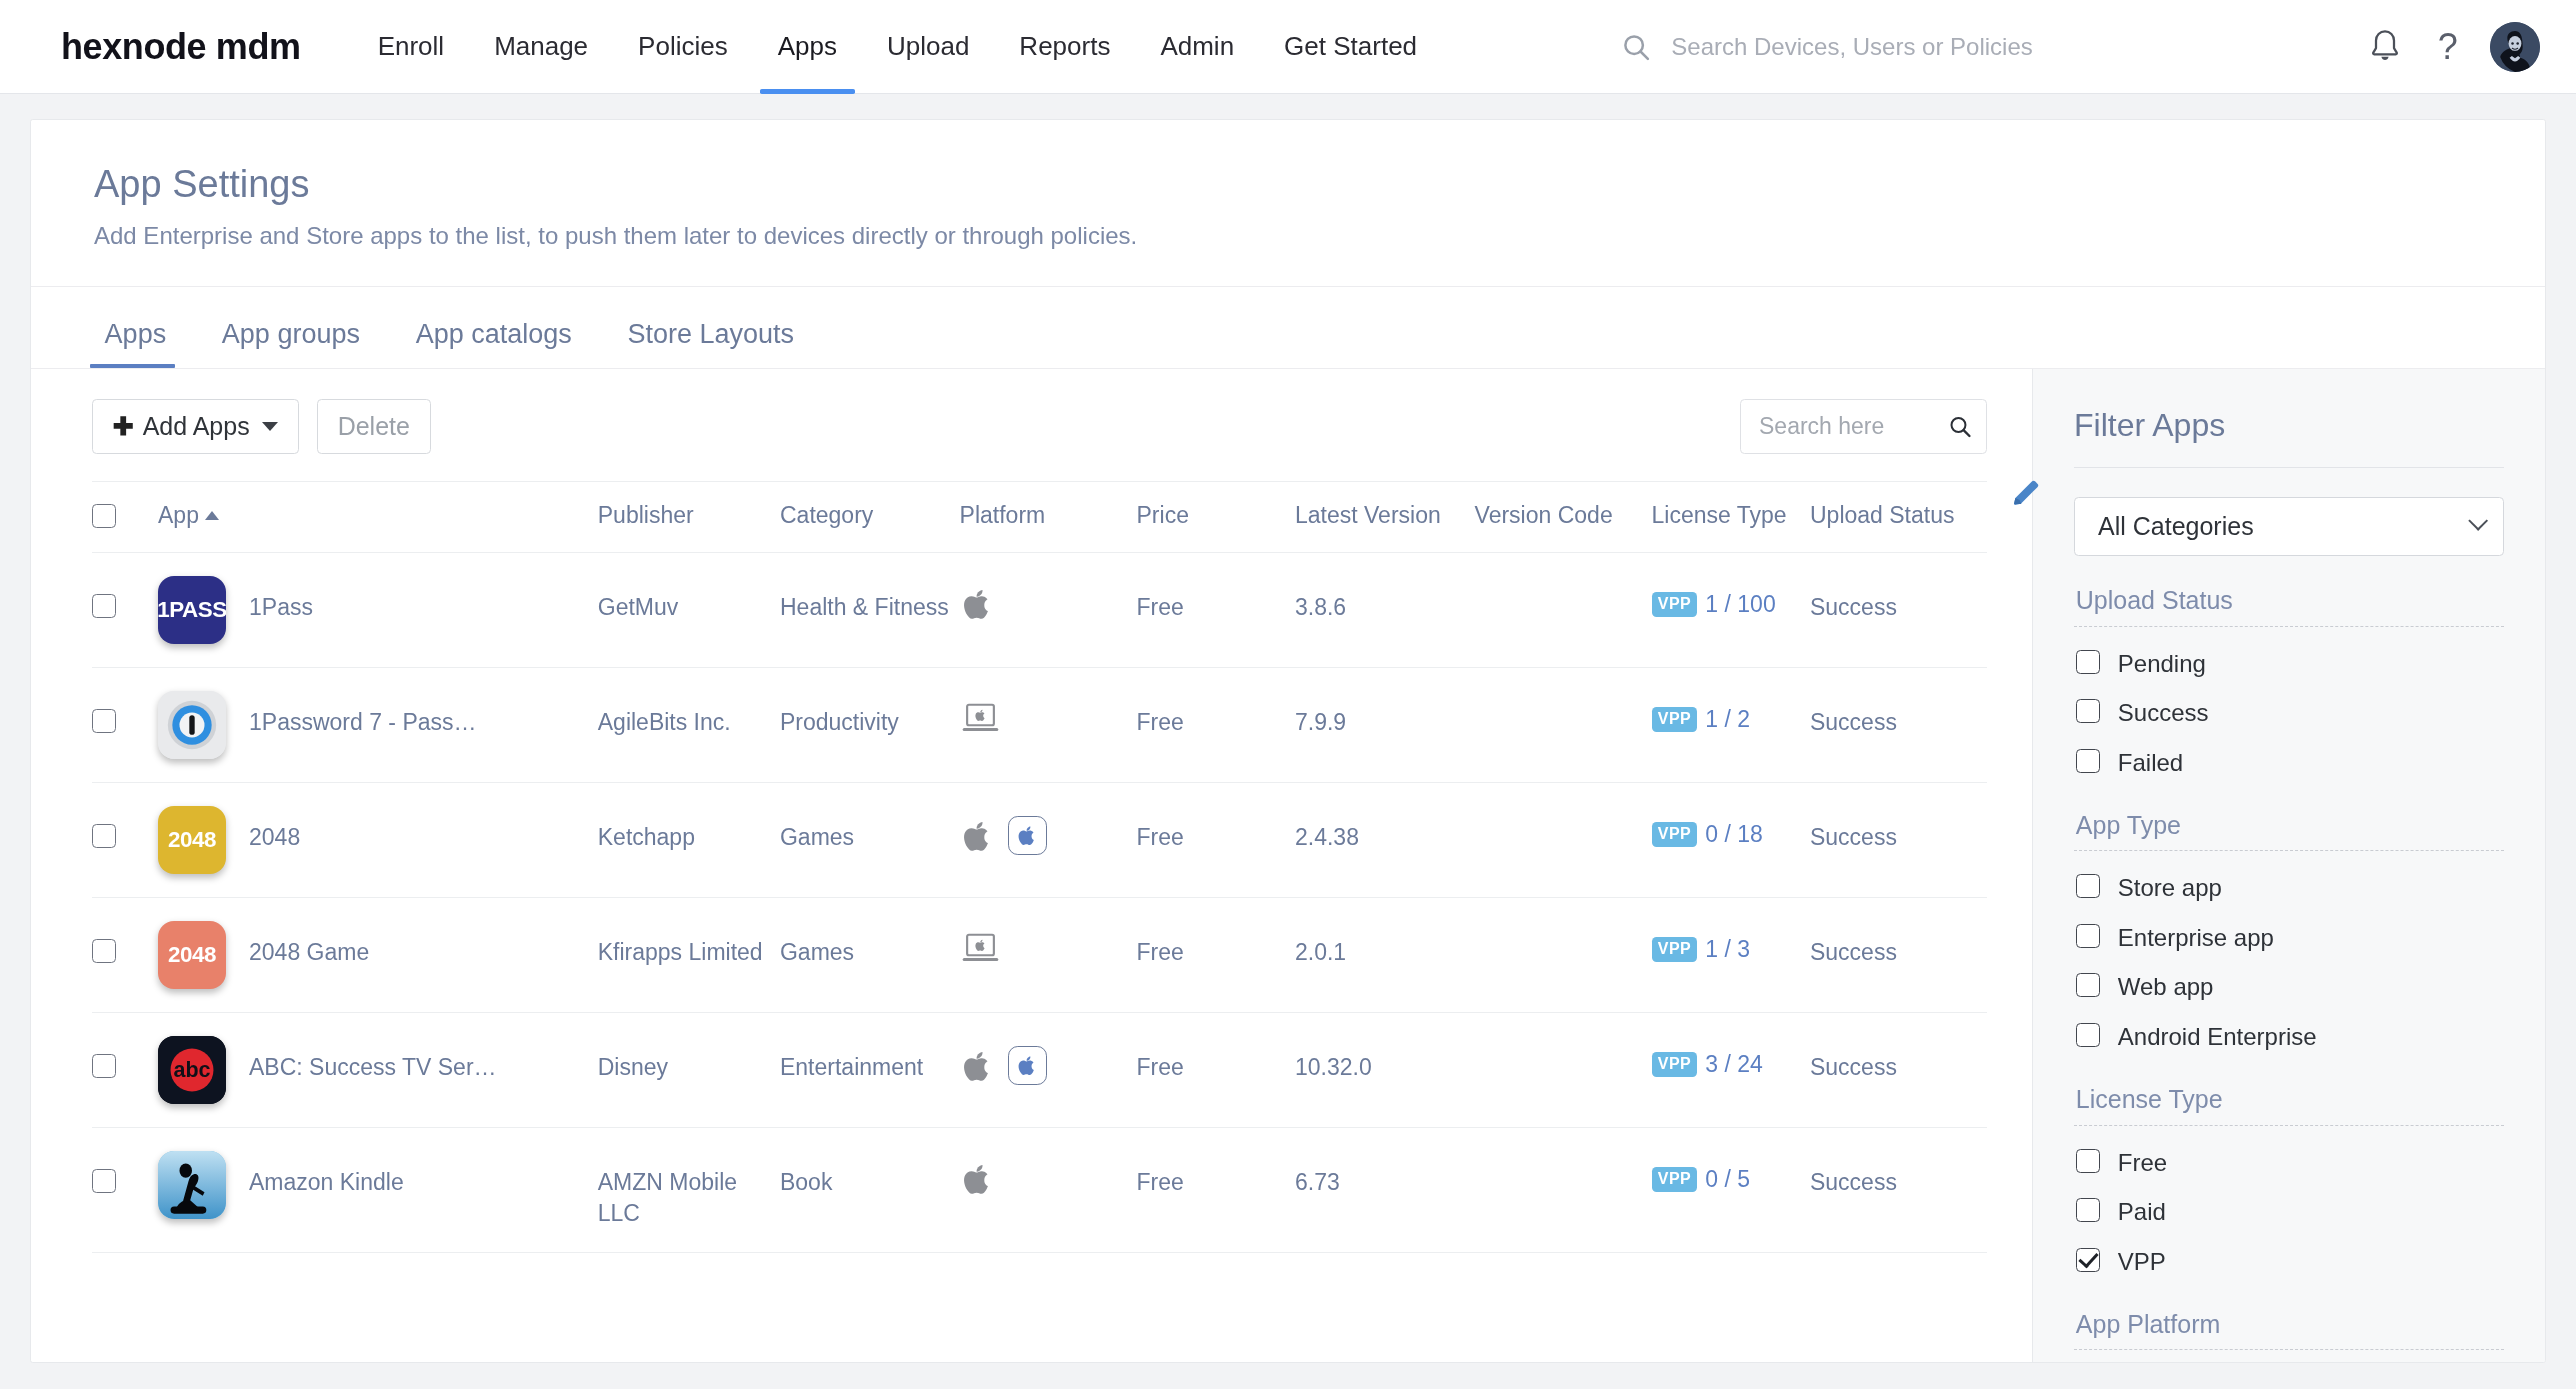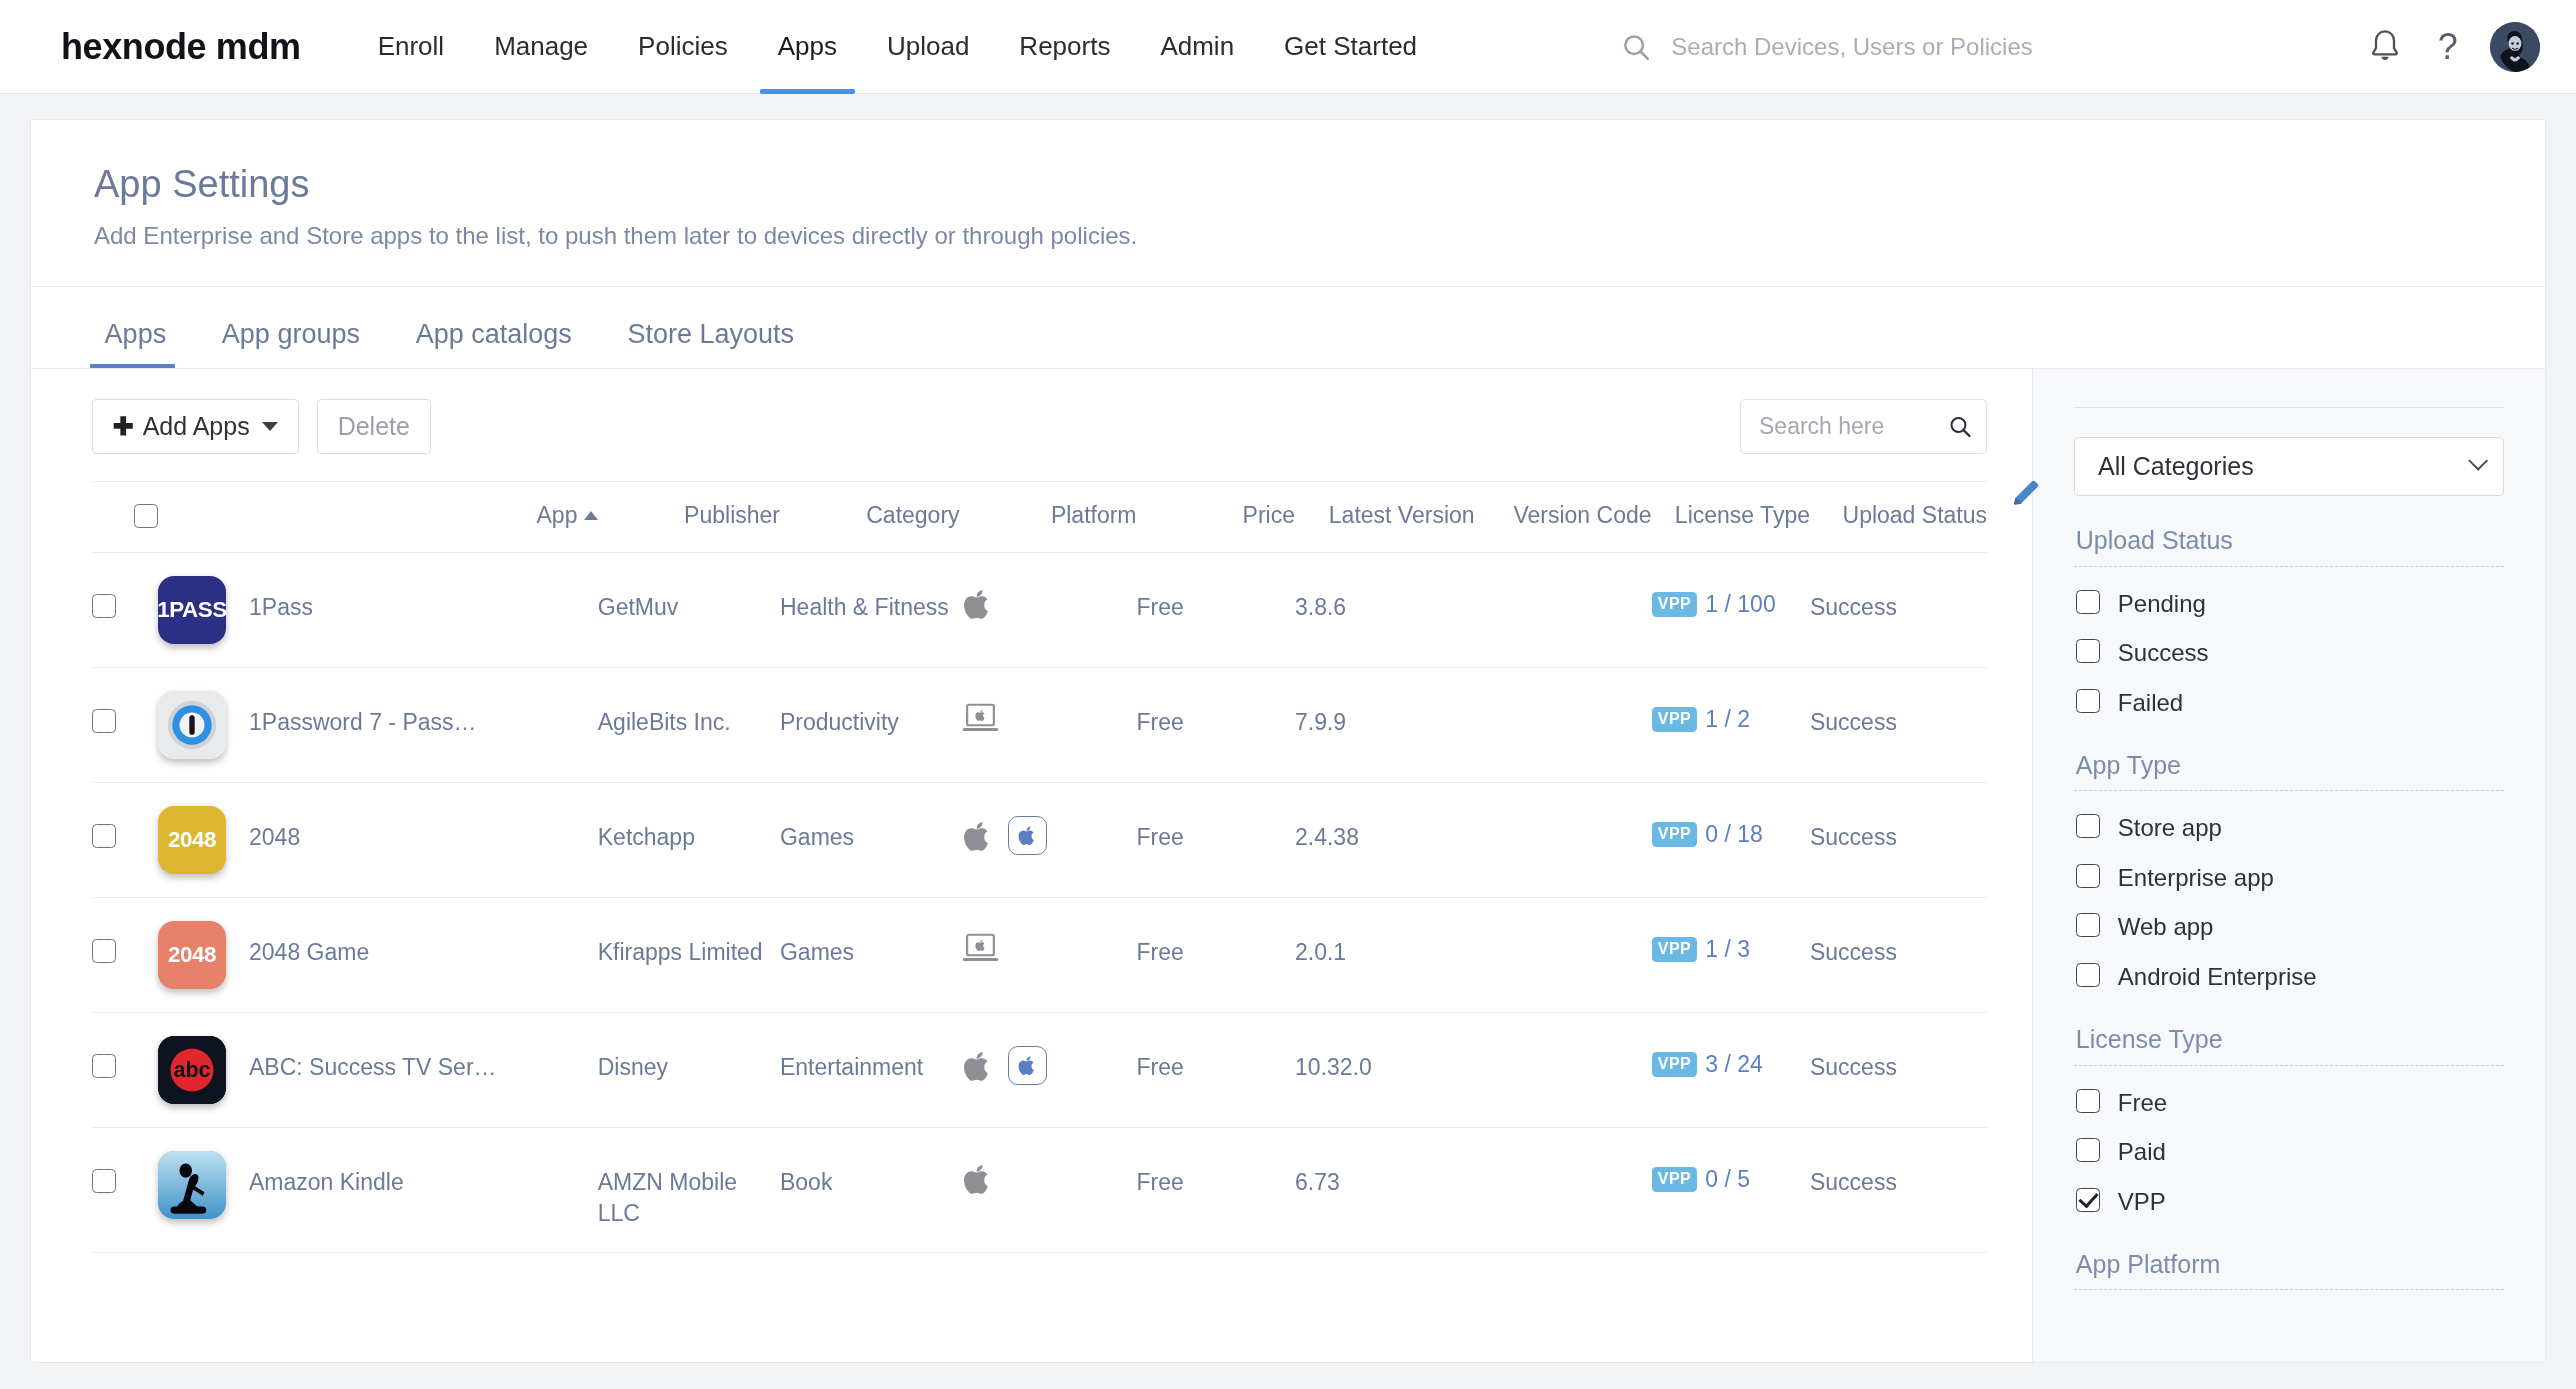--- a/index.html
+++ b/index.html
@@ -163,21 +163,21 @@
     border: none; outline: none; background: transparent;
     font-family: "Liberation Sans", sans-serif;
     font-size: 23px; color: #6b7078; width: 100%;
   }
   .table-search input::placeholder { color: #a3a8b0; }
 
   
   .tbl-wrap { padding: 0 45px 0 61px; }
   table.apps { width: 100%; border-collapse: collapse; table-layout: fixed; }
   table.apps th {
-    text-align: right;
+    text-align: left;
     font-weight: 400;
     font-size: 23px;
     color: #6b7a99;
     padding: 19.7px 0 23px 0;
     border-top: 0.9px solid #eceef0;
     border-bottom: 0.9px solid #eceef0;
     vertical-align: middle;
   }
   table.apps td {
     font-size: 23px;
@@ -633,20 +633,21 @@
         </table>
       </div>
     </div>
 
     <div class="side-col">
       <svg class="edit-pencil" viewBox="0 0 24 24">
         <path d="M4 19.4l.9-4 11-11a1.6 1.6 0 0 1 2.3 0l1.4 1.4a1.6 1.6 0 0 1 0 2.3l-11 11-4 .9z" fill="#4a85c8"></path>
         <path d="M4 19.4l.9-4 2.8 1.2 1.2 2.8-4.9 0z" fill="#3a6fad"></path>
       </svg>
 
+      <h2 class="side-title">Filter Apps</h2>
       <div class="side-rule"></div>
 
       <div class="select-box">
         <span>All Categories</span>
         <span class="chev"></span>
       </div>
 
       <div id="filter-groups">
           <div class="grp">
             <div class="grp-title">Upload Status</div>

